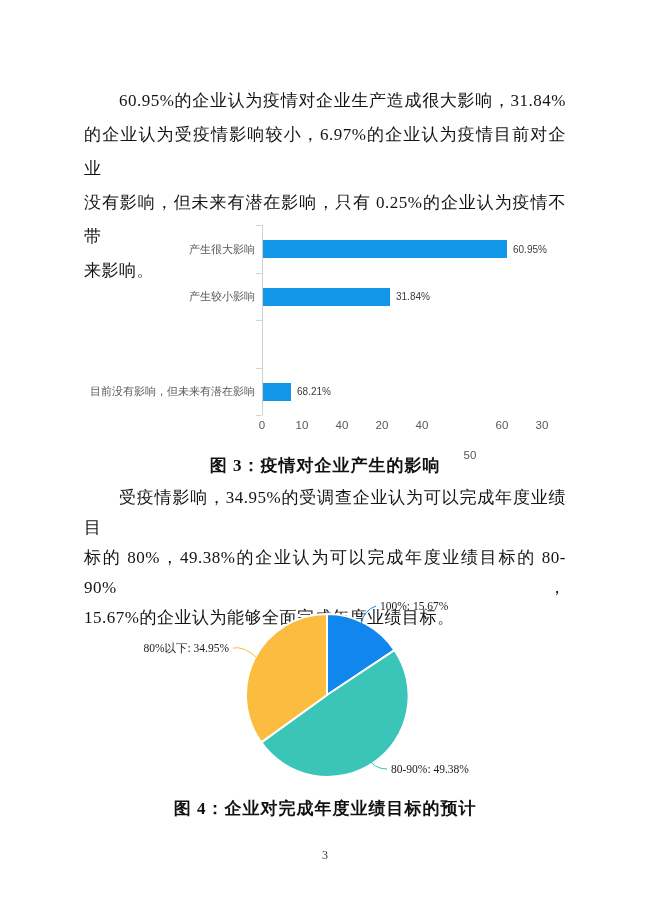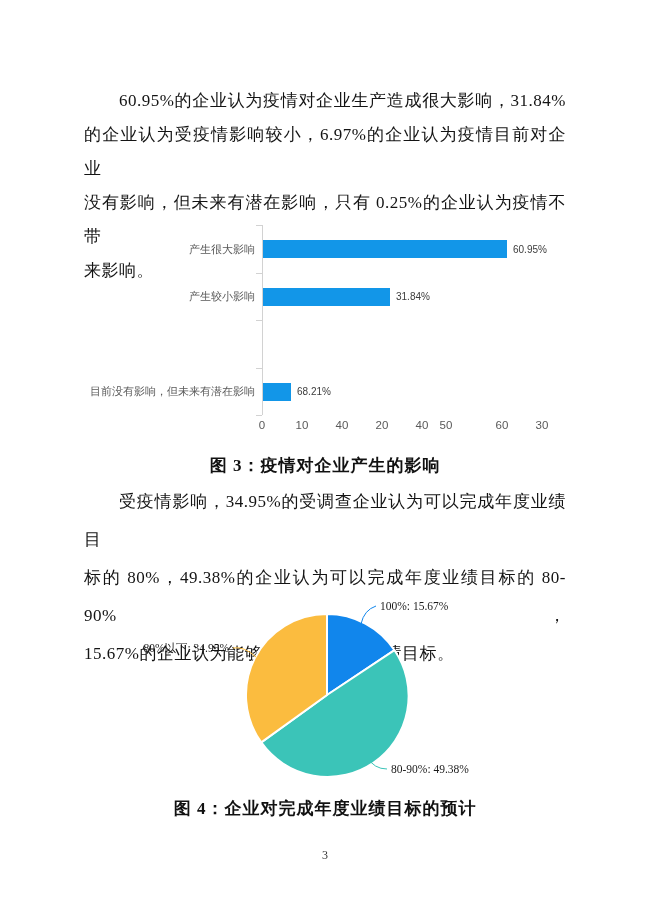--- a/index.html
+++ b/index.html
@@ -17,21 +17,21 @@
   .para {
     position: absolute;
     left: 84px;
     width: 482px;
     font-size: 17px;
     color: #141414;
   }
   #para1 { top: 84px; }
   #para1 .line { line-height: 34px; }
   #para2 { top: 483px; }
-  #para2 .line { line-height: 38px; }
+  #para2 .line { line-height: 30px; }
   .line { letter-spacing: 0.5px; white-space: nowrap; }
   .line.fill { white-space: normal; text-align: justify; text-align-last: justify; }
   .line.indent { text-indent: 35px; }
   
   .figcaption {
     position: absolute;
     left: 0; width: 650px;
     text-align: center;
     font-size: 17px;
     color: #111;
@@ -130,21 +130,21 @@
       <div class="bar-row" style="top: 142.5px;">
         <div class="bar-cat">目前没有影响，但未来有潜在影响</div>
         <div class="bar" style="width: 28px; background: rgb(18, 150, 232);"></div>
         <div class="bar-val" style="left: 197px;">68.21%</div>
       </div>
       <div class="x-label" style="left: 142px;">0</div>
       <div class="x-label" style="left: 182px;">10</div>
       <div class="x-label" style="left: 222px;">40</div>
       <div class="x-label" style="left: 262px;">20</div>
       <div class="x-label" style="left: 302px;">40</div>
-      <div class="x-label" style="left: 326px;">50</div>
+      <div class="x-label" style="left: 350px; margin-top: 30px;">50</div>
       <div class="x-label" style="left: 382px;">60</div>
       <div class="x-label" style="left: 422px;">30</div>
     </div>
 
   <div class="figcaption" id="cap3">图 3：疫情对企业产生的影响</div>
 
   <div class="para" id="para2">
     <div class="line indent fill">受疫情影响，34.95%的受调查企业认为可以完成年度业绩目</div>
     <div class="line fill">标的 80%，49.38%的企业认为可以完成年度业绩目标的 80-90%，</div>
     <div class="line">15.67%的企业认为能够全面完成年度业绩目标。</div>

